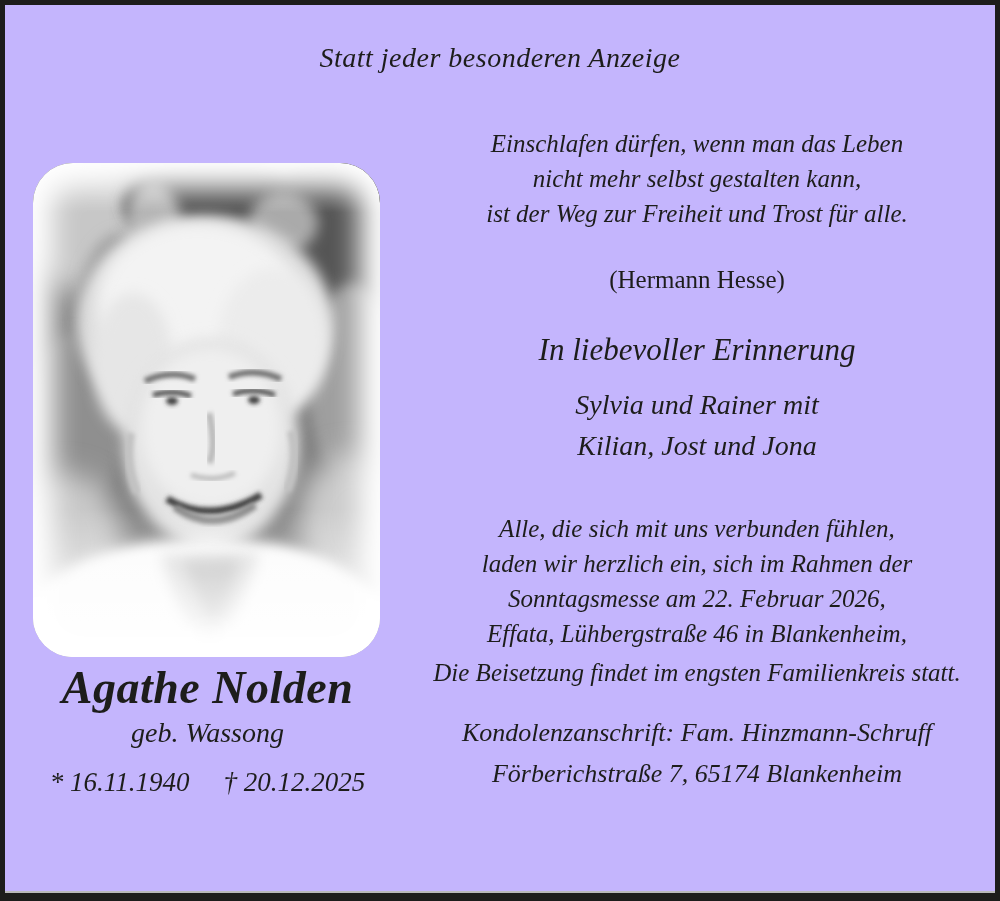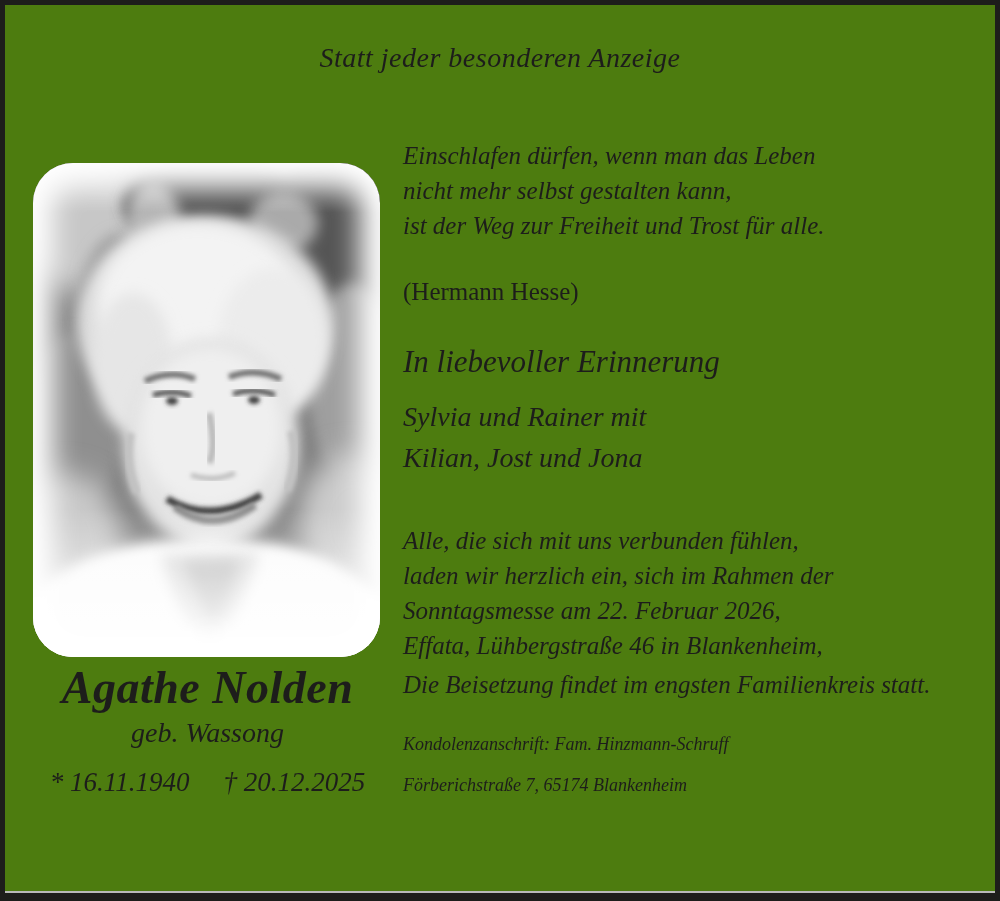--- a/index.html
+++ b/index.html
@@ -1,21 +1,21 @@
 <!DOCTYPE html>
 <html lang="de"><head>
 <meta charset="utf-8">
 <style>
   html, body { margin: 0; padding: 0; background: #e9e9e9; }
   .notice {
     position: relative;
     width: 1000px;
     height: 901px;
     box-sizing: border-box;
-    background: #4d7c0f;
+    background: #c4b5fd;
     border: 5px solid #1d1d1b;
     border-bottom-width: 8px;
     box-shadow: inset 0 -2px 0 #b9b9b9;
     overflow: hidden;
     font-family: "Liberation Serif", "DejaVu Serif", serif;
     color: #1d1d1b;
   }
   .header-title {
     position: absolute;
     top: 36px; left: 0; width: 990px;
@@ -68,21 +68,22 @@
     text-align: center;
     font-style: italic;
     font-size: 27px;
     line-height: 34px;
     white-space: nowrap;
   }
   .dates .death-date { margin-left: 34px; }
   
   .right-col {
     position: absolute;
-    left: 398px; top: 133px; width: 588px;
+    left: 398px; top: 121px; width: 588px;
+    text-align: center;
     font-size: 25px;
     font-style: italic;
   }
   .right-col div { white-space: nowrap; }
   .quote-line { line-height: 35px; }
   .attribution {
     font-style: normal;
     line-height: 33px;
     font-size: 25px;
     margin-top: 32px;
@@ -98,21 +99,21 @@
   }
   .mourners { margin-top: 13px; }
   .invitation { margin-top: 45px; }
   .invitation-line { line-height: 35px; }
   .burial-note {
     margin-top: 4px;
     line-height: 35px;
   }
   .condolence { margin-top: 22px; }
   .condolence-line {
-    font-size: 18px;
+    font-size: 26px;
     line-height: 41px;
   }
 </style>
 </head>
 <body>
 
 <div class="notice">
 
   <div class="header-title">Statt jeder besonderen Anzeige</div>
 

